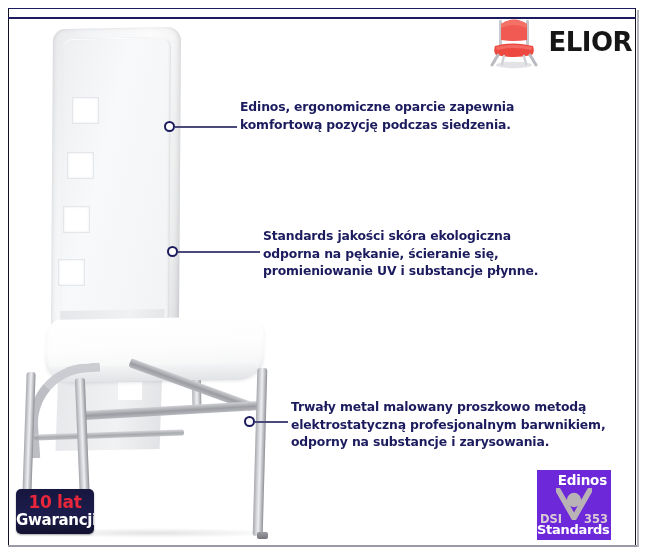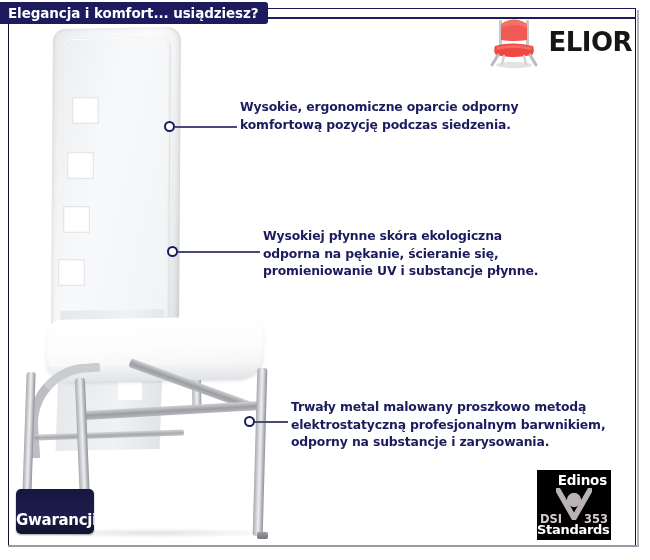--- a/index.html
+++ b/index.html
@@ -341,21 +341,21 @@
     line-height: 19px;
     letter-spacing: -0.3px;
   }
 
   .badge-edinos {
     position: absolute;
     left: 537px;
     top: 470px;
     width: 74px;
     height: 70px;
-    background: #000000;
+    background: #6d28d9;
     z-index: 9;
     overflow: hidden;
   }
   .badge-edinos .e-top {
     position: absolute;
     left: 0; right: 4px; top: 3px;
     text-align: right;
     color: #ffffff;
     font-size: 13.5px;
     font-weight: bold;
@@ -401,21 +401,20 @@
 </head>
 <body>
 
 <div id="root">
 
   <div class="frame"></div>
   <div class="frame-shadow"></div>
   <div class="frame-shadow-right"></div>
 
   <div class="header-rule"></div>
-  <div class="header-tab">Elegancja i komfort... usiądziesz?</div>
 
   <div class="brand">
     <div class="brand-chair">
       <svg viewBox="0 0 56 56" width="56" height="56" aria-hidden="true">
         <ellipse cx="28" cy="50" rx="18" ry="3.2" fill="#d9d9dd" opacity="0.75"></ellipse>
 
         <rect x="13" y="5" width="3" height="26" rx="1.2" fill="#c6c8cd"></rect>
         <rect x="40" y="5" width="3" height="26" rx="1.2" fill="#c6c8cd"></rect>
 
         <path d="M15 9 Q28 0 41 9 L41 25 Q28 27 15 25 Z" fill="#f05a52"></path>
@@ -460,41 +459,42 @@
 
     <div class="leg-foot f3"></div>
     <div class="leg-foot f1"></div>
     <div class="leg-foot f2"></div>
     <div class="ground-shadow"></div>
   </div>
 
   <div class="callout">
     <div class="dot c1-dot"></div>
     <div class="lead c1-line"></div>
-    <div class="ctext c1-text">Wysokie, ergonomiczne oparcie odporny
+    <div class="ctext c1-text">Edinos, ergonomiczne oparcie zapewnia
 komfortową pozycję podczas siedzenia.</div>
   </div>
 
   <div class="callout">
     <div class="dot c2-dot"></div>
     <div class="lead c2-line"></div>
-    <div class="ctext c2-text">Wysokiej płynne skóra ekologiczna
+    <div class="ctext c2-text">Standards jakości skóra ekologiczna
 odporna na pękanie, ścieranie się,
 promieniowanie UV i substancje płynne.</div>
   </div>
 
   <div class="callout">
     <div class="dot c3-dot"></div>
     <div class="lead c3-line"></div>
     <div class="ctext c3-text">Trwały metal malowany proszkowo metodą
 elektrostatyczną profesjonalnym barwnikiem,
 odporny na substancje i zarysowania.</div>
   </div>
 
   <div class="badge-warranty">
+    <div class="w-top">10 lat</div>
     <div class="w-bot">Gwarancji</div>
   </div>
 
   <div class="badge-edinos">
     <div class="e-top">Edinos</div>
     <div class="e-v">
       <svg viewBox="0 0 36 32" width="36" height="32" aria-hidden="true">
         <path d="M2 2 L18 30 L34 2" stroke="#b9b3b6" stroke-width="5.5" fill="none" stroke-linecap="square"></path>
         <circle cx="18" cy="12" r="7.2" fill="#b9b3b6"></circle>
       </svg>

